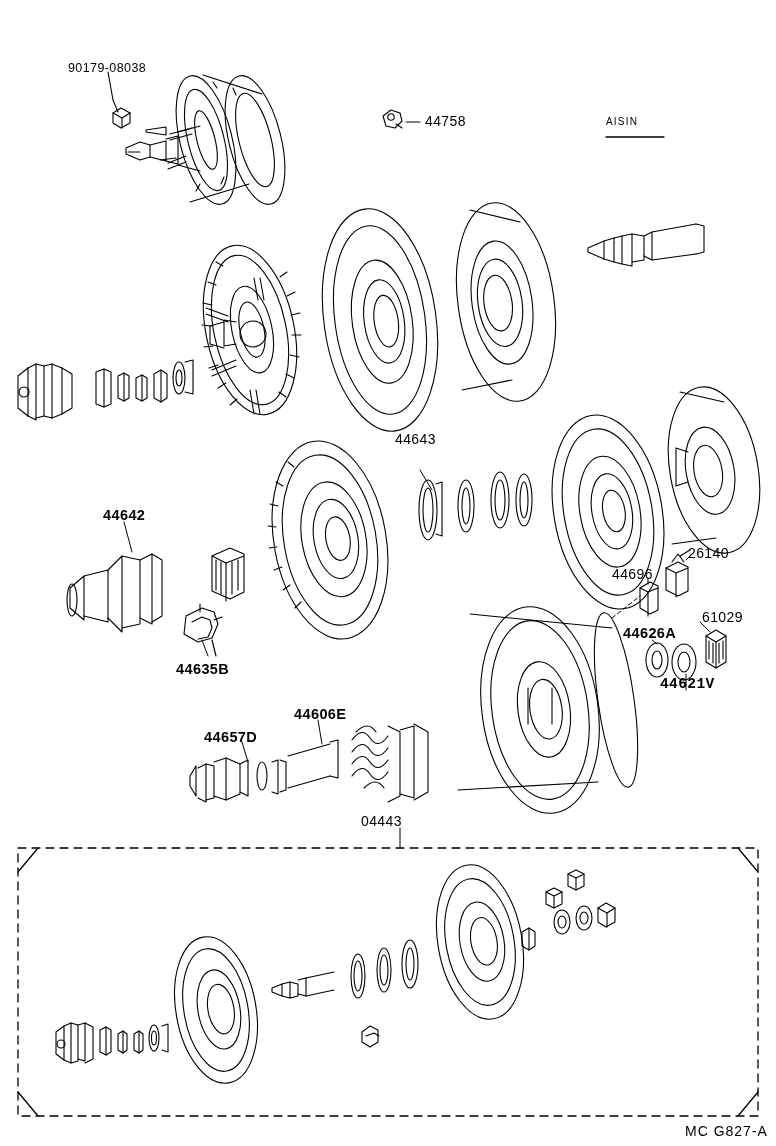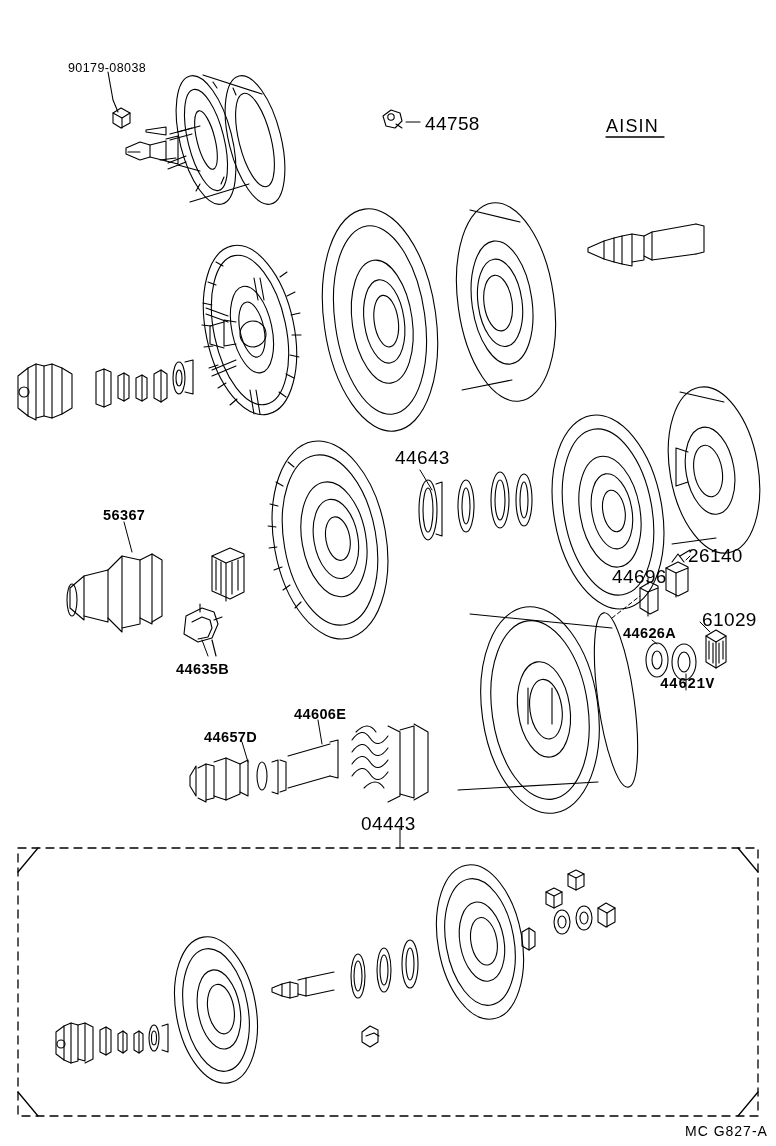--- a/index.html
+++ b/index.html
@@ -23,35 +23,35 @@
   svg.art {
     position: absolute;
     left: 0;
     top: 0;
     width: 776px;
     height: 1146px;
   }
   .lbl {
     position: absolute;
     font-family: "Liberation Sans", sans-serif;
-    font-size: 19px;
+    font-size: 14px;
     letter-spacing: 0.4px;
     white-space: nowrap;
     color: #000;
     line-height: 1;
   }
   .lbl.bold {
     font-weight: bold;
     font-size: 14.5px;
   }
   .lbl.small {
     font-size: 12.5px;
   }
   .lbl.aisin {
-    font-size: 18px;
+    font-size: 10px;
     letter-spacing: 1.2px;
   }
   .lbl.footer {
     font-size: 14px;
     letter-spacing: 1px;
     margin-left: 23px;
   }
 </style>
 </head>
 <body>
@@ -383,22 +383,22 @@
         <path d="M607 913 l0 14"></path>
         <path d="M522 932 l7 -4 l0 22 l-7 -4 z"></path>
         <path d="M529 928 l6 4 l0 14 l-6 4"></path>
       </g>
 
     </g>
   </svg>
 
   <div class="lbl small" style="left:68px; top:62px;">90179-08038</div>
   <div class="lbl" style="left:425px; top:114px;">44758</div>
-  <div class="lbl" style="left:395px; top:432px;margin-top:16px;">44643</div>
-  <div class="lbl bold" style="left:103px; top:508px;">56367</div>
+  <div class="lbl" style="left:395px; top:432px;">44643</div>
+  <div class="lbl bold" style="left:103px; top:508px;">44642</div>
   <div class="lbl bold" style="left:176px; top:662px;">44635B</div>
   <div class="lbl" style="left:688px; top:546px;">26140</div>
   <div class="lbl" style="left:612px; top:567px;">44696</div>
   <div class="lbl" style="left:702px; top:610px;">61029</div>
   <div class="lbl bold" style="left:623px; top:626px;">44626A</div>
   <div class="lbl bold" style="left:660px; top:677px;font-family:Liberation Mono, monospace;">44621V</div>
   <div class="lbl bold" style="left:294px; top:707px;">44606E</div>
   <div class="lbl bold" style="left:204px; top:730px;">44657D</div>
   <div class="lbl" style="left:361px; top:814px;">04443</div>
 

